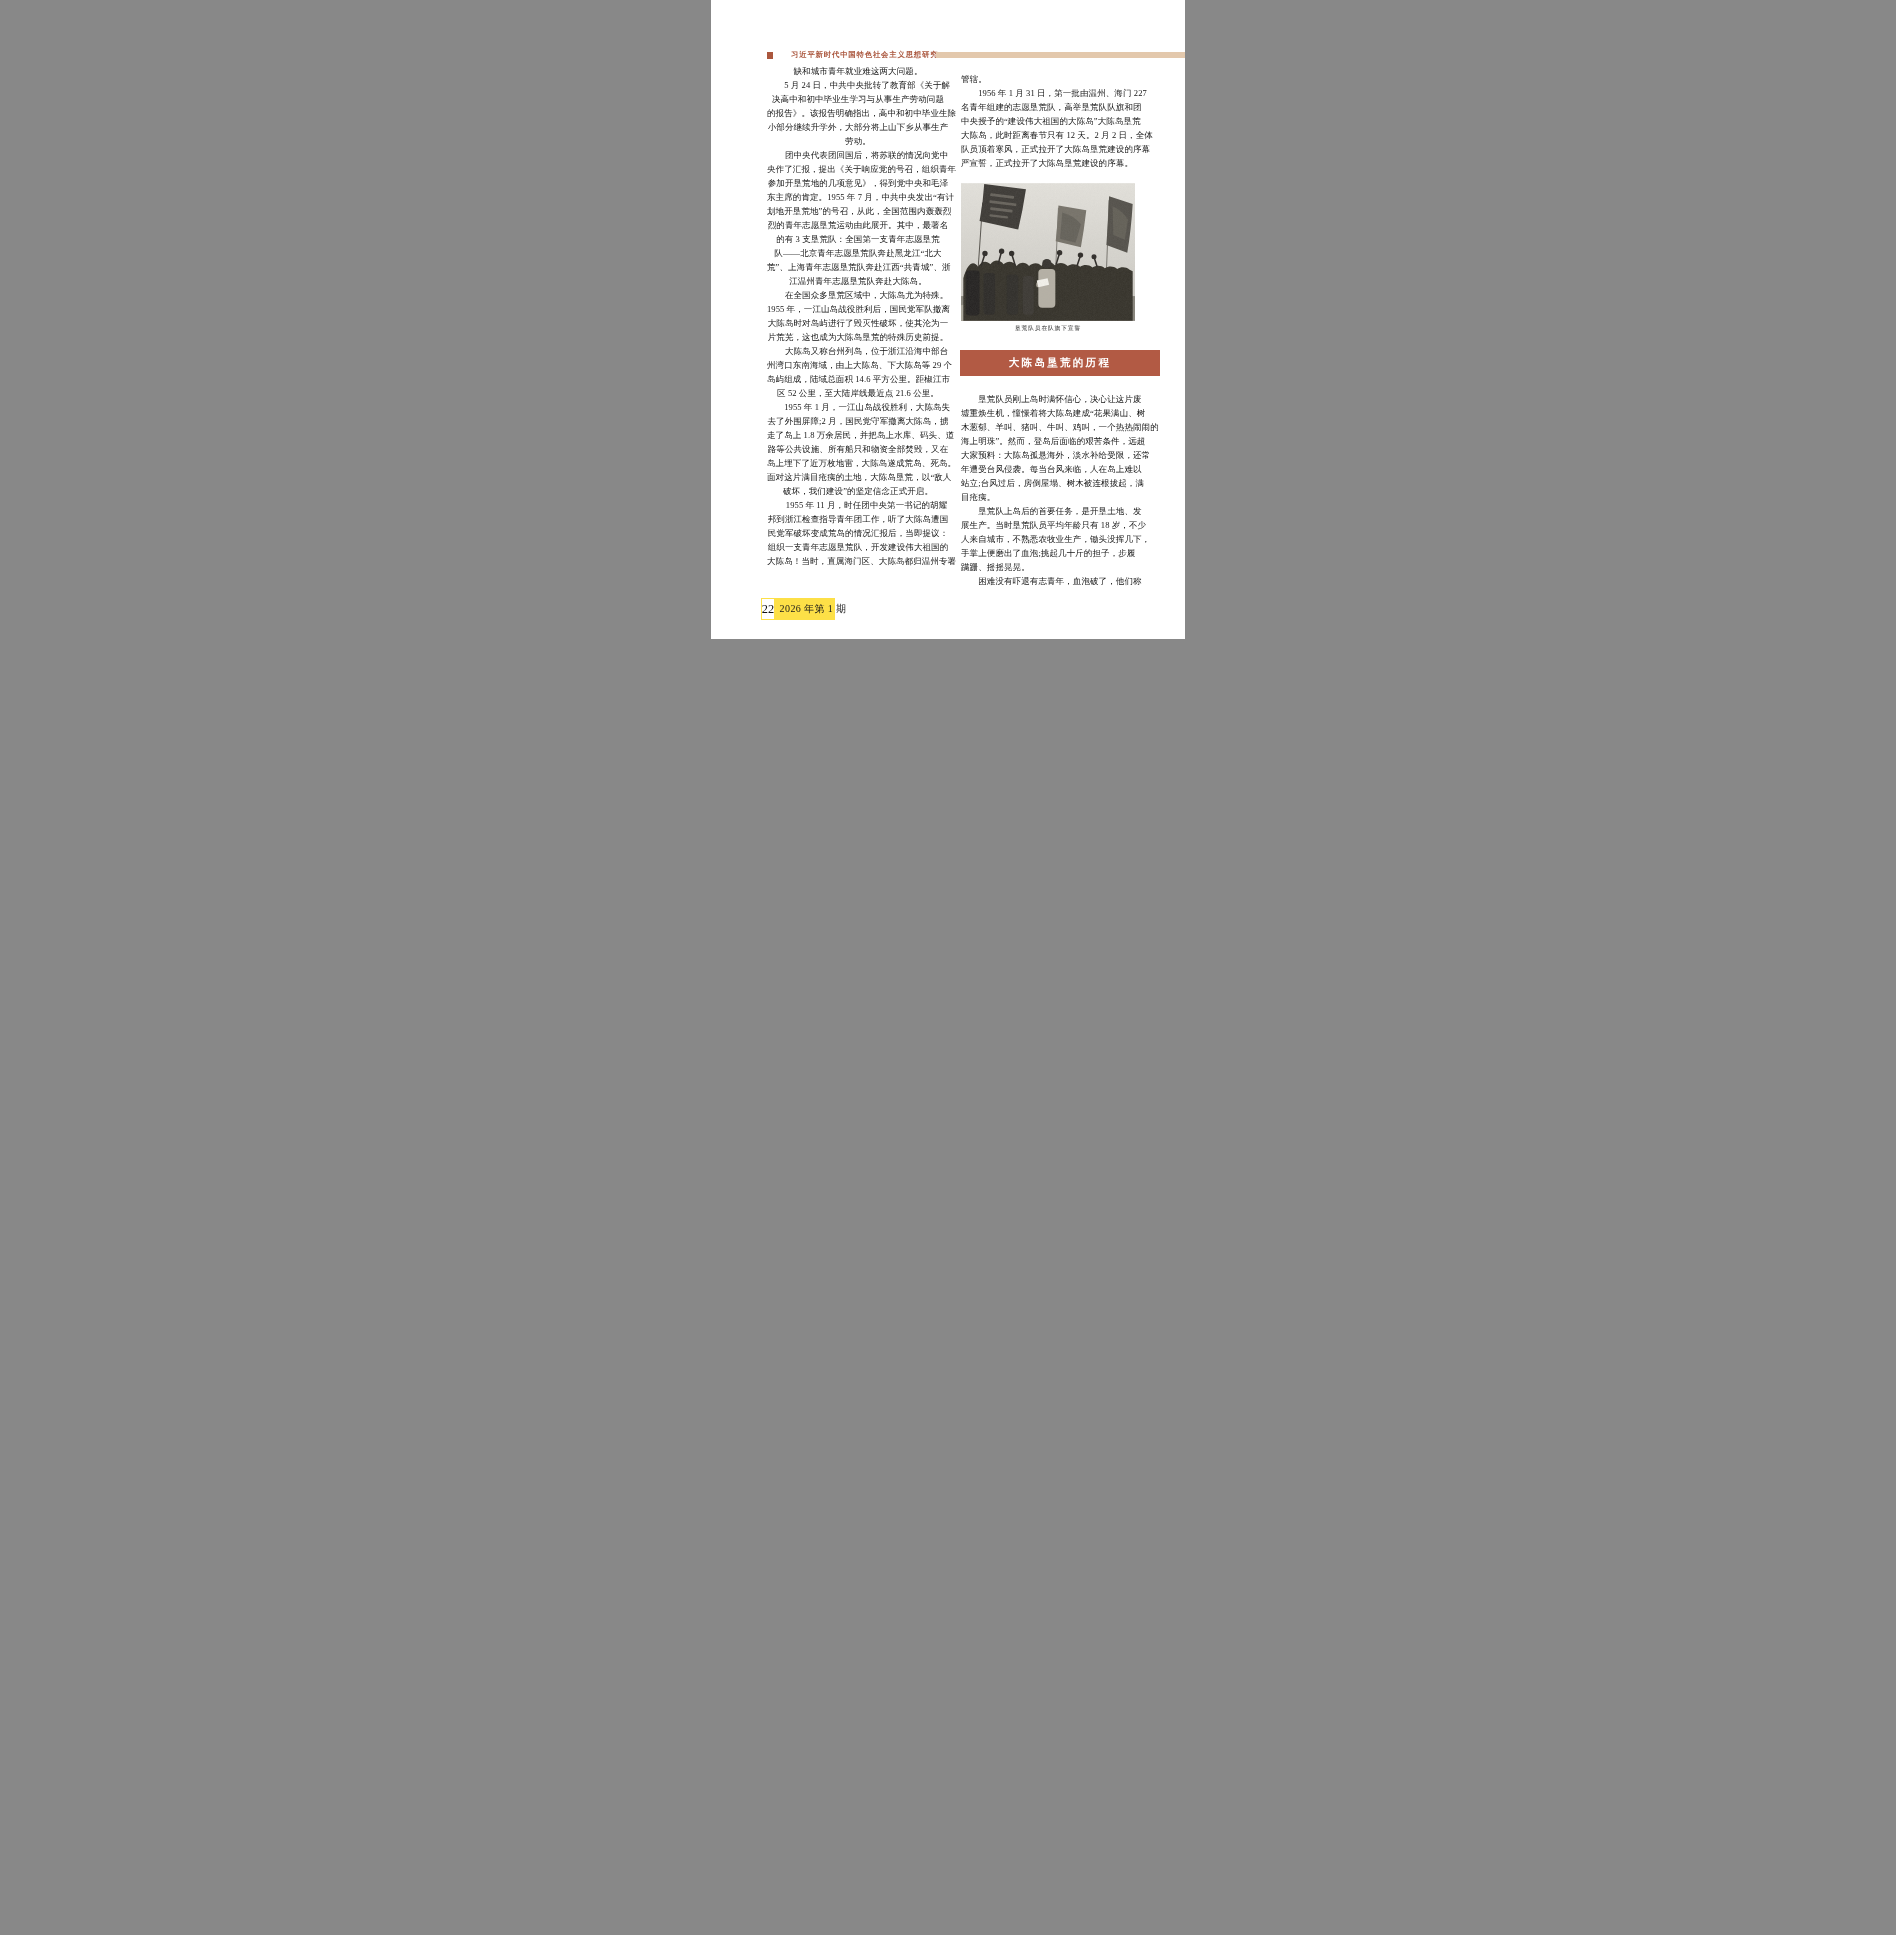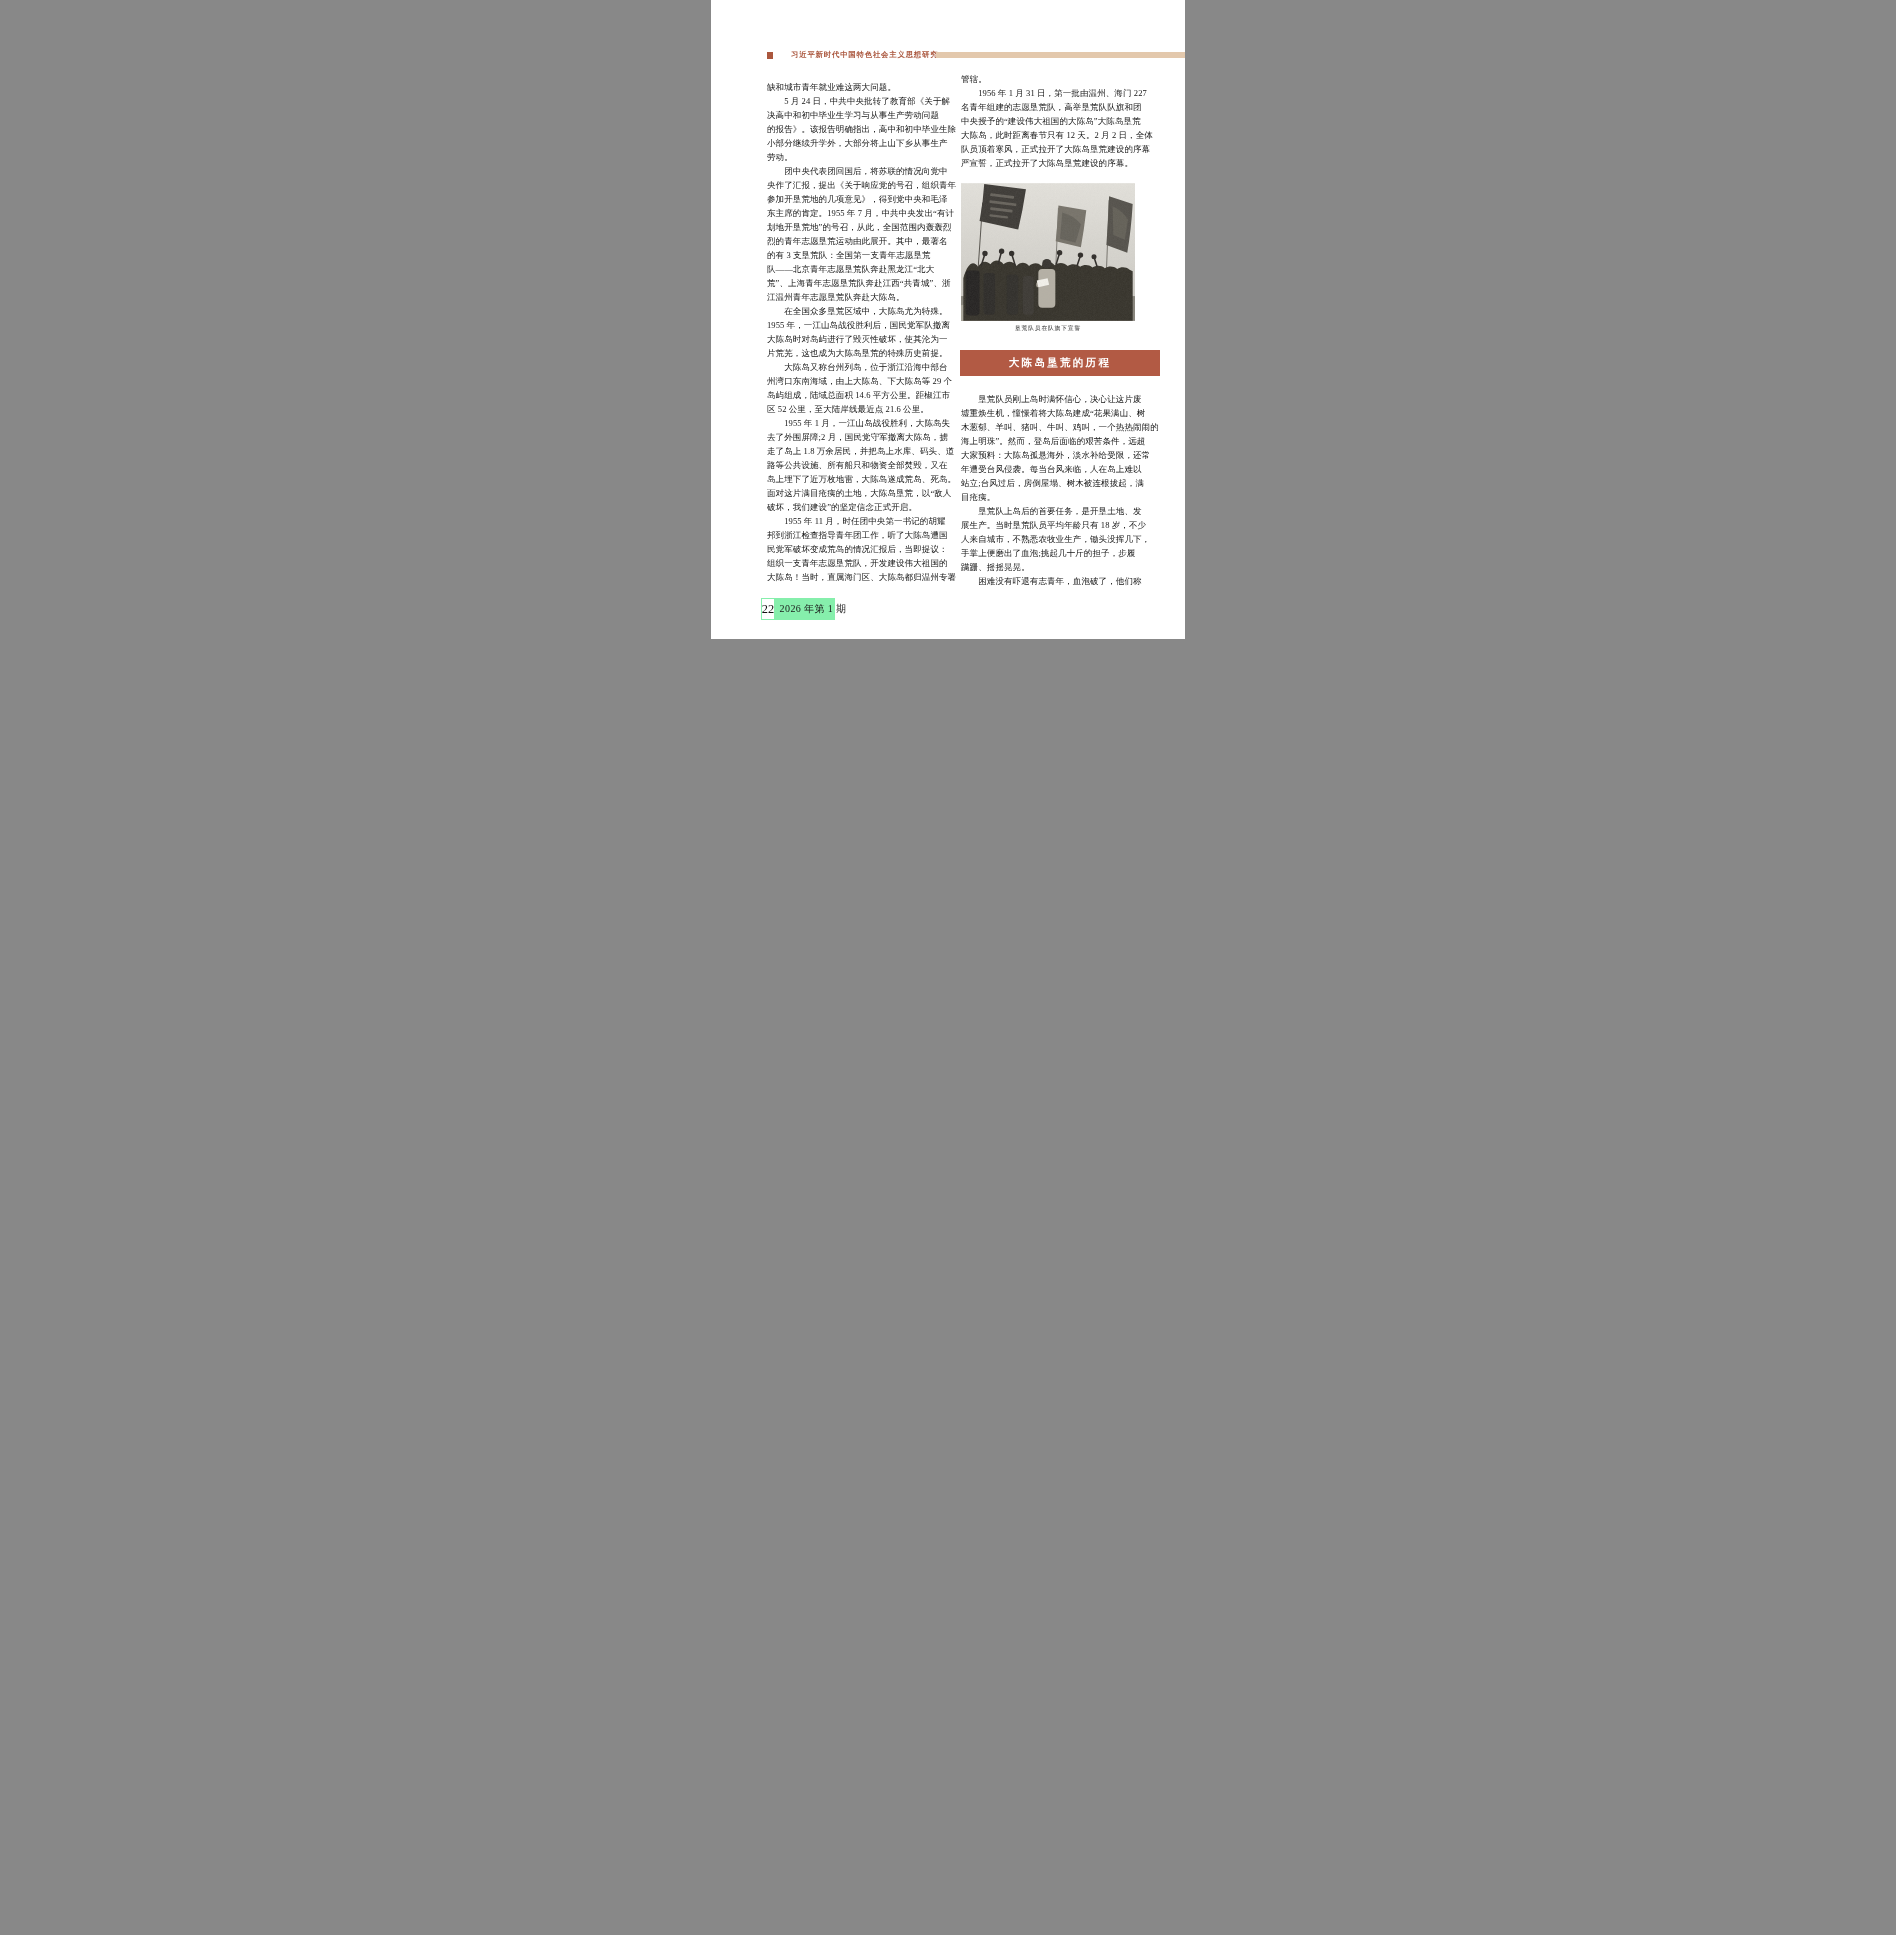--- a/index.html
+++ b/index.html
@@ -20,21 +20,21 @@
     font-size:7.4px;letter-spacing:0.8px;white-space:nowrap;
   }
   .hbar{position:absolute;left:225px;top:52px;width:249px;height:5.8px;}
   
   .col{position:absolute;width:182px;}
   .col .tline{
     height:14px;line-height:14px;
     font-size:8.5px;letter-spacing:0.1px;
     white-space:nowrap;
   }
-  .col-left{left:56px;top:80px;}
+  .col-left{left:56px;top:64px;text-align:center;}
   .col-right-top{left:250px;top:72px;}
   .col-right-bottom{left:250px;top:392px;}
   
   .photo{position:absolute;left:250px;top:183px;width:174px;height:138px;}
   .photo svg{display:block;}
   .caption{
     position:absolute;left:250px;top:324px;width:174px;
     text-align:center;font-size:5.8px;letter-spacing:0.8px;color:#222;
   }
   
@@ -222,21 +222,21 @@
       <div class="tline">站立;台风过后，房倒屋塌、树木被连根拔起，满</div>
       <div class="tline">目疮痍。</div>
       <div class="tline">　　垦荒队上岛后的首要任务，是开垦土地、发</div>
       <div class="tline">展生产。当时垦荒队员平均年龄只有 18 岁，不少</div>
       <div class="tline">人来自城市，不熟悉农牧业生产，锄头没挥几下，</div>
       <div class="tline">手掌上便磨出了血泡;挑起几十斤的担子，步履</div>
       <div class="tline">蹒跚、摇摇晃晃。</div>
       <div class="tline">　　困难没有吓退有志青年，血泡破了，他们称</div>
     </div>
 
-  <div class="fstrip" style="background-color: #86efac;">
+  <div class="fstrip" style="background-color: #fde047;">
     <div class="fpagebox">
       <div>22</div>
     </div>
     <div class="fissue">2026 年第 1 期</div>
   </div>
 
 </div>
 
 
 </body></html>

